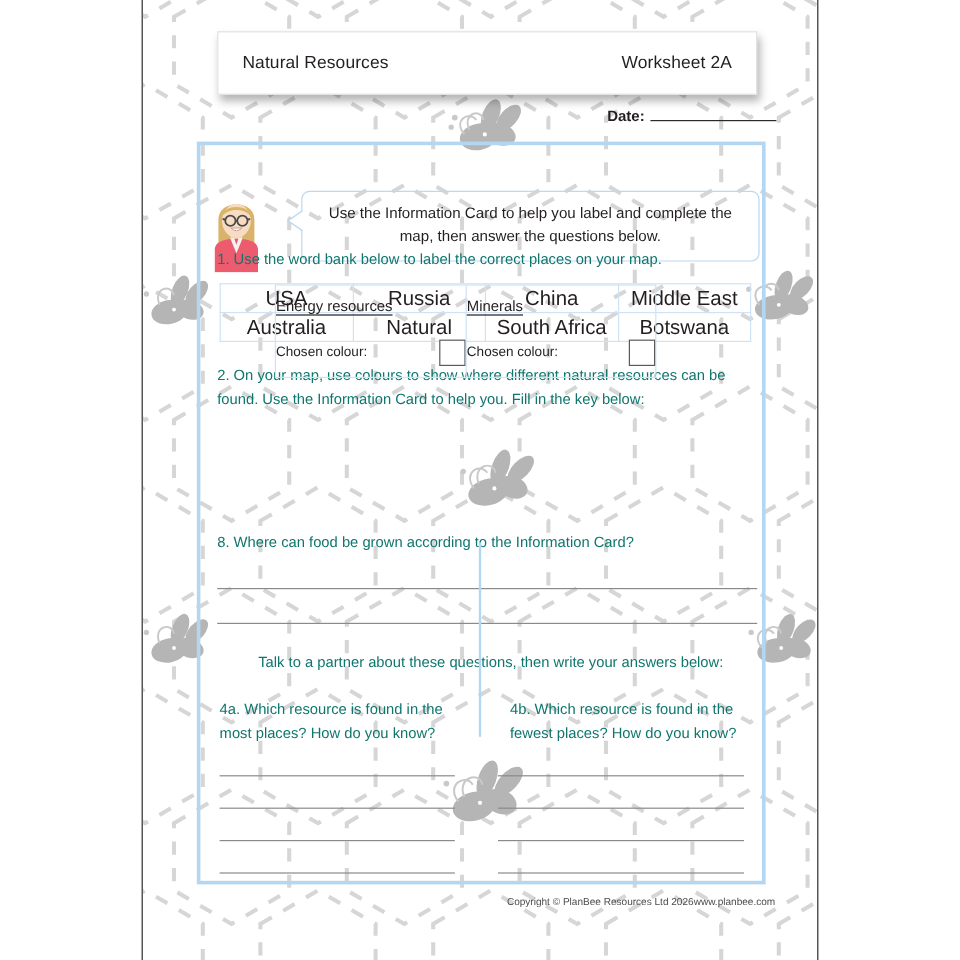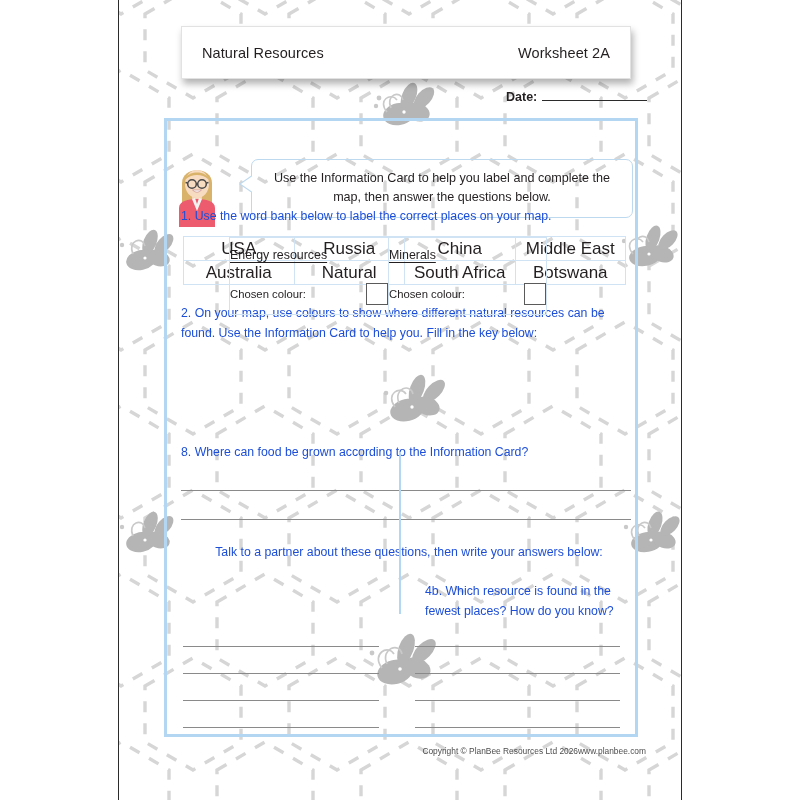--- a/index.html
+++ b/index.html
@@ -124,21 +124,21 @@
     border-bottom: 9px solid transparent;
     border-right: 13px solid #ffffff;
   }
 
   
   .qtext {
     position: absolute;
     z-index: 6;
     font-size: 12.3px;
     line-height: 1.62;
-    color: #1d4ed8;
+    color: #0f766e;
   }
 
   
   .wordbank {
     position: absolute;
     left: 64px; top: 114px;
     width: 443px;
     z-index: 6;
     border-collapse: collapse;
     table-layout: fixed;
@@ -380,20 +380,21 @@
 
     <div class="qtext" style="left:62px; top:443px; width:450px;">8. Where can food be grown according to the Information Card?</div>
 
     <div class="ansline" style="left:62px; top:490px; width:450px;"></div>
     <div class="ansline" style="left:62px; top:519px; width:450px;"></div>
 
     <div class="qtext" style="left:70px; top:543px; width:440px; text-align:center;">Talk to a partner about these questions, then write your answers below:</div>
 
     <div class="coldiv"></div>
 
+    <div class="qtext" style="left:64px; top:582px; width:200px;">4a. Which resource is found in the most places? How do you know?</div>
     <div class="ansline" style="left:64px; top:646px; width:196px;"></div>
     <div class="ansline" style="left:64px; top:673px; width:196px;"></div>
     <div class="ansline" style="left:64px; top:700px; width:196px;"></div>
     <div class="ansline" style="left:64px; top:727px; width:196px;"></div>
 
     <div class="qtext" style="left:296px; top:582px; width:205px;margin-left:10px;">4b. Which resource is found in the fewest places? How do you know?</div>
     <div class="ansline" style="left:296px; top:646px; width:205px;"></div>
     <div class="ansline" style="left:296px; top:673px; width:205px;"></div>
     <div class="ansline" style="left:296px; top:700px; width:205px;"></div>
     <div class="ansline" style="left:296px; top:727px; width:205px;"></div>

